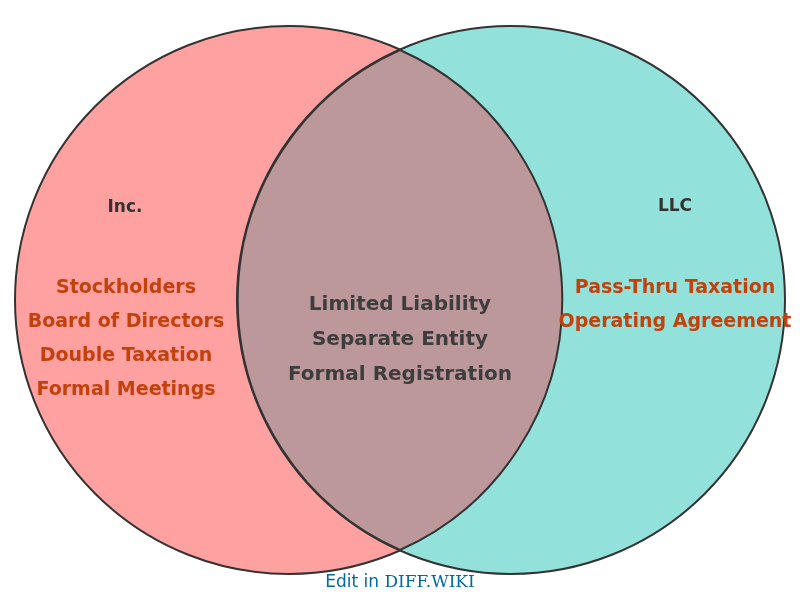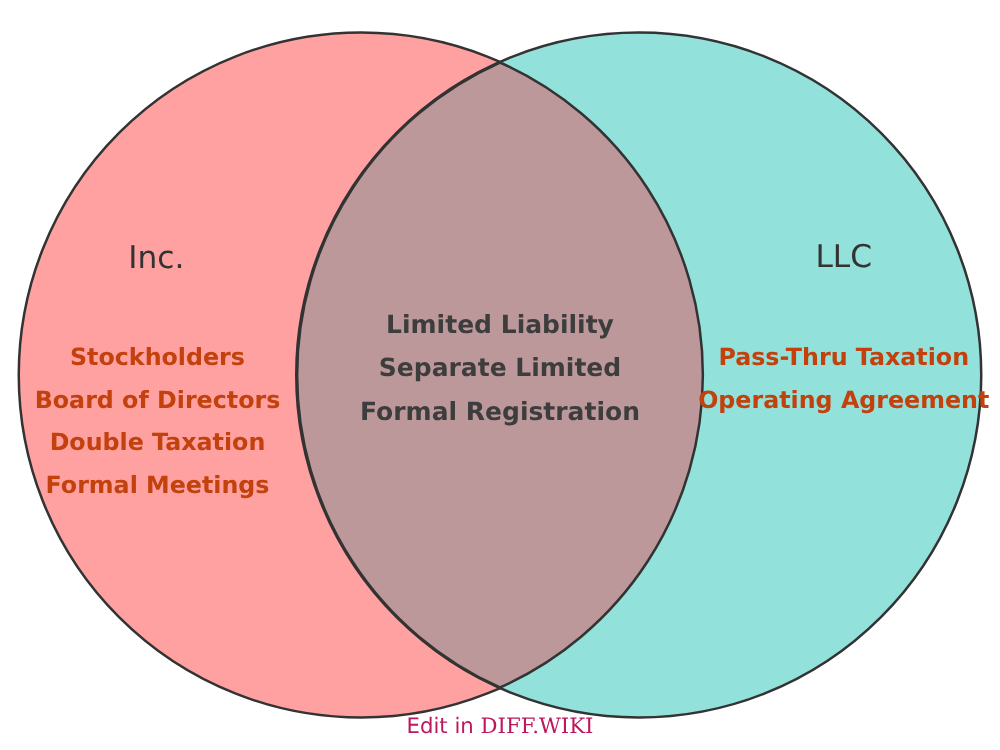--- a/index.html
+++ b/index.html
@@ -19,41 +19,42 @@
     position: absolute;
     left: 0;
     top: 0;
   }
   .abs {
     position: absolute;
     white-space: nowrap;
   }
   .group-title {
     transform: translate(-50%, -50%);
-    font-size: 25px;
-    font-weight: normal;
+    font-size: 17px;
+    font-weight: bold;
     color: #333333;
   }
   .item-list {
     transform: translateX(-50%);
     text-align: center;
     font-size: 19px;
     font-weight: bold;
     color: #c2410c;
     line-height: 34px;
   }
   .item-list.center {
     font-size: 20px;
     color: #3d3d3d;
     line-height: 35px;
+    margin-top: 44px;
   }
   .caption {
     transform: translate(-50%, -50%);
     font-size: 17px;
-    color: #be185d;
+    color: #0369a1;
     cursor: pointer;
   }
   .caption .brand {
     font-family: "DejaVu Serif", serif;
   }
 </style>
 </head>
 <body>
 
 <div class="stage">
@@ -70,21 +71,21 @@
 
   <div class="abs item-list" style="left:126px; top:269px;">
     <div>Stockholders</div>
     <div>Board of Directors</div>
     <div>Double Taxation</div>
     <div>Formal Meetings</div>
   </div>
 
   <div class="abs item-list center" style="left:400px; top:242px;">
     <div>Limited Liability</div>
-    <div>Separate Limited</div>
+    <div>Separate Entity</div>
     <div>Formal Registration</div>
   </div>
 
   <div class="abs item-list" style="left:675px; top:269px;">
     <div>Pass-Thru Taxation</div>
     <div>Operating Agreement</div>
   </div>
 
   <div class="abs caption" style="left:400px; top:581px;">
     <span class="prefix">Edit in </span><span class="brand">DIFF.WIKI</span>

